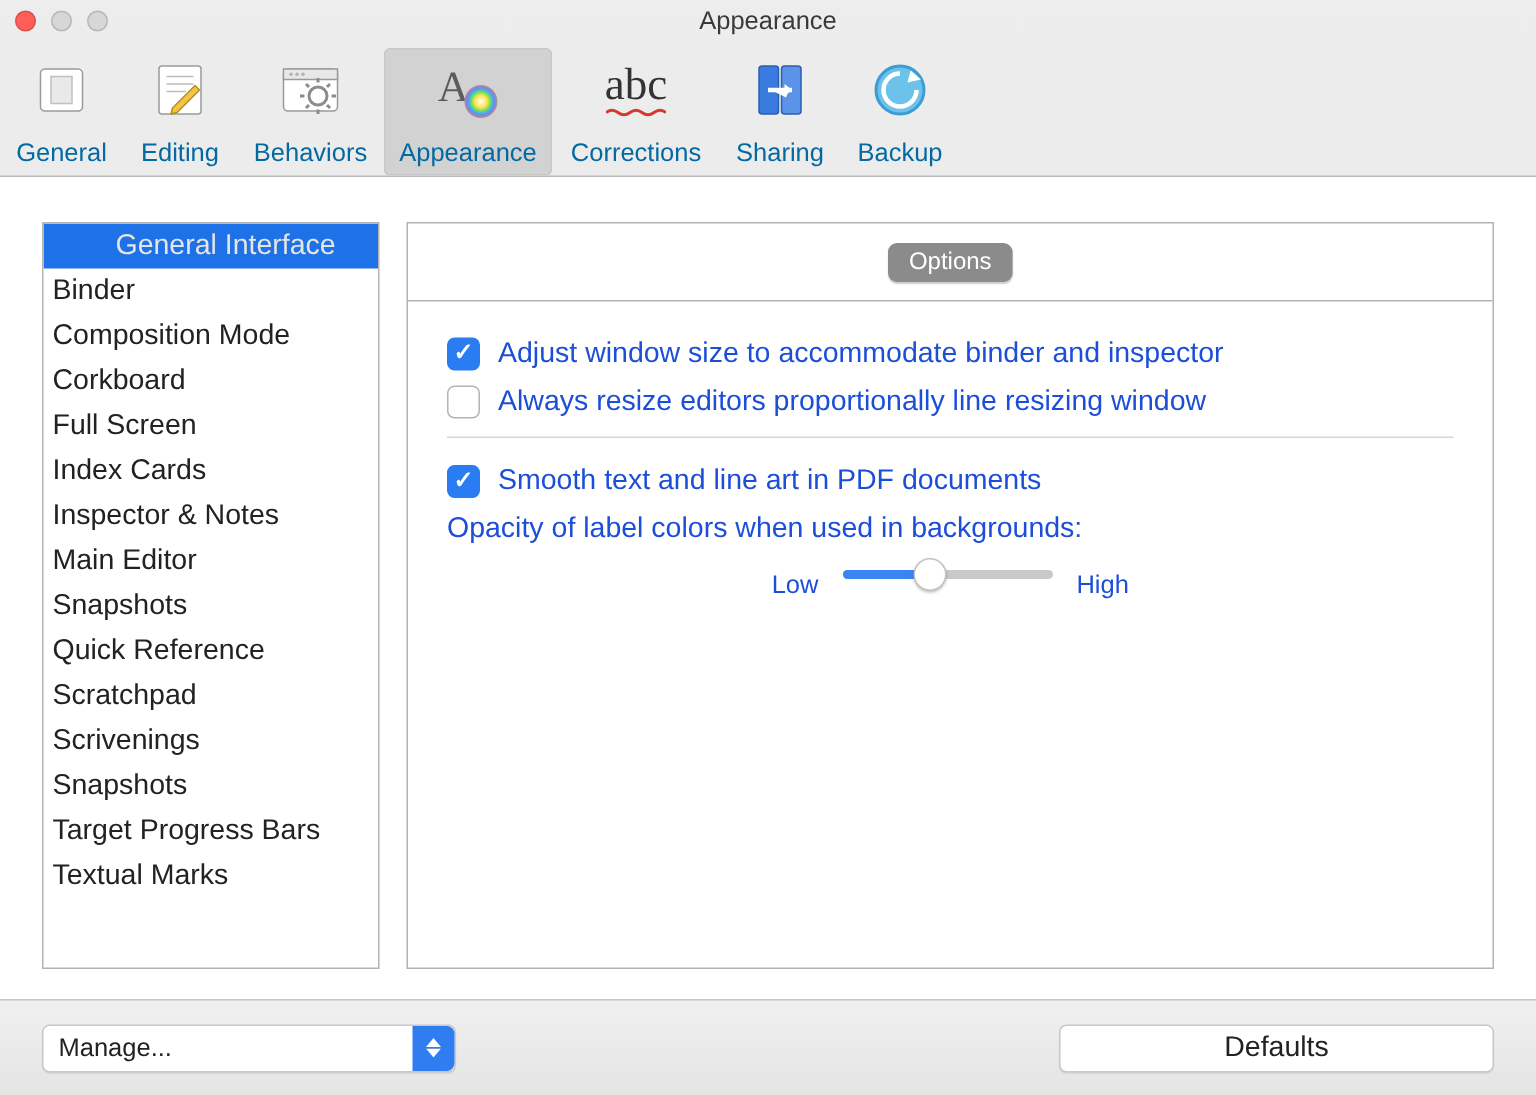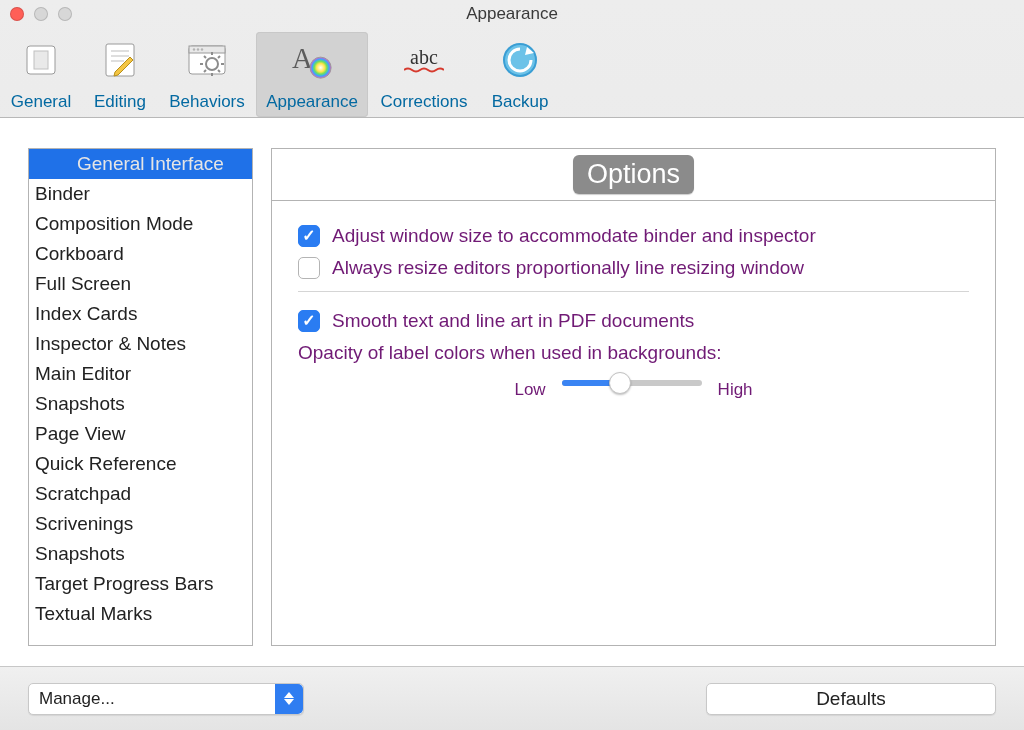--- a/index.html
+++ b/index.html
@@ -88,29 +88,29 @@
     flex-direction: column;
   }
   .panel-head {
     height: 52px;
     display: flex; align-items: center; justify-content: center;
     border-bottom: 1px solid #b3b3b3;
   }
   .optbtn {
     background: #8b8b8b;
     color: #fff;
-    font-size: 27px;
+    font-size: 16px;
     padding: 4px 14px;
     border-radius: 6px;
     box-shadow: 0 1px 1px rgba(0,0,0,0.2);
   }
   .panel-body {
     padding: 24px 26px;
     font-size: 19px;
-    color: #701a75;
+    color: #1d4ed8;
   }
   .row { display:flex; align-items:center; gap:12px; margin-bottom: 10px;}
   .sep { border: none; border-top: 1px solid #d5d5d5; margin: 12px 0 18px 0; }
 
   .chk {
     width: 22px; height: 22px; border-radius: 5px; flex: 0 0 22px;
     background: #fff; border: 1px solid #b4b4b4; display:flex; align-items:center; justify-content:center;
   }
   .chk.checked { background: #2a7cf2; border-color: #2a7cf2; }
   .chk.checked::after { content:"✓"; color:#fff; font-size:16px; font-weight:bold; line-height:1; }
@@ -230,28 +230,40 @@
           </radialGradient>
         </defs>
         <circle cx="32" cy="30" r="11" fill="url(#cw)" stroke="#999"></circle>
       </svg>
     </span>
     <span class="lbl">Appearance</span>
   </div>
 
   <div class="tool-item" style="width:112px">
     <span class="tool-icon" style="flex-direction:column; gap:0; font-family:'Times New Roman',serif;">
-      <div style="font-size:20px; line-height:1; color:#333;">abc</div>
+      <div style="font-size:30px; line-height:1; color:#333;">abc</div>
       <svg width="40" height="6">
           <path d="M0 3 Q 4 0 8 3 T 16 3 T 24 3 T 32 3 T 40 3" stroke="#d63a2e" stroke-width="2" fill="none"></path>
         </svg>
     </span>
     <span class="lbl">Corrections</span>
   </div>
 
+  <div class="tool-item" style="width:80px">
+    <span class="tool-icon">
+      <svg width="40" height="40" viewBox="0 0 40 40">
+        <rect x="6" y="4" width="13" height="32" rx="2" fill="#3a7be0" stroke="#2a5fb0"></rect>
+        <rect x="21" y="4" width="13" height="32" rx="2" fill="#5a93e8" stroke="#2a5fb0"></rect>
+        <polygon points="14,20 26,20 24,15 26,20 24,25" fill="#fff"></polygon>
+        <line x1="12" y1="20" x2="28" y2="20" stroke="#fff" stroke-width="3"></line>
+        <polygon points="28,20 23,16 23,24" fill="#fff"></polygon>
+      </svg>
+    </span>
+    <span class="lbl">Sharing</span>
+  </div>
 
   <div class="tool-item" style="width:80px">
     <span class="tool-icon">
       <svg width="40" height="40" viewBox="0 0 40 40">
         <circle cx="20" cy="20" r="16" fill="#6cc2e8" stroke="#3a9ed4" stroke-width="2"></circle>
         <path d="M 20 9 A 11 11 0 1 0 31 20" fill="none" stroke="#fff" stroke-width="3"></path>
         <polygon points="27,7 34,13 25,15" fill="#fff"></polygon>
       </svg>
     </span>
     <span class="lbl">Backup</span>
@@ -264,21 +276,20 @@
   <div class="sidebar">
     <div class="sidebar-item selected">General Interface</div>
     <div class="sidebar-item">Binder</div>
     <div class="sidebar-item">Composition Mode</div>
     <div class="sidebar-item">Corkboard</div>
     <div class="sidebar-item">Full Screen</div>
     <div class="sidebar-item">Index Cards</div>
     <div class="sidebar-item">Inspector &amp; Notes</div>
     <div class="sidebar-item">Main Editor</div>
     <div class="sidebar-item">Snapshots</div>
-    <div class="sidebar-item">Page View</div>
     <div class="sidebar-item">Quick Reference</div>
     <div class="sidebar-item">Scratchpad</div>
     <div class="sidebar-item">Scrivenings</div>
     <div class="sidebar-item">Snapshots</div>
     <div class="sidebar-item">Target Progress Bars</div>
     <div class="sidebar-item">Textual Marks</div>
   </div>
 
   <div class="panel">
     <div class="panel-head">

